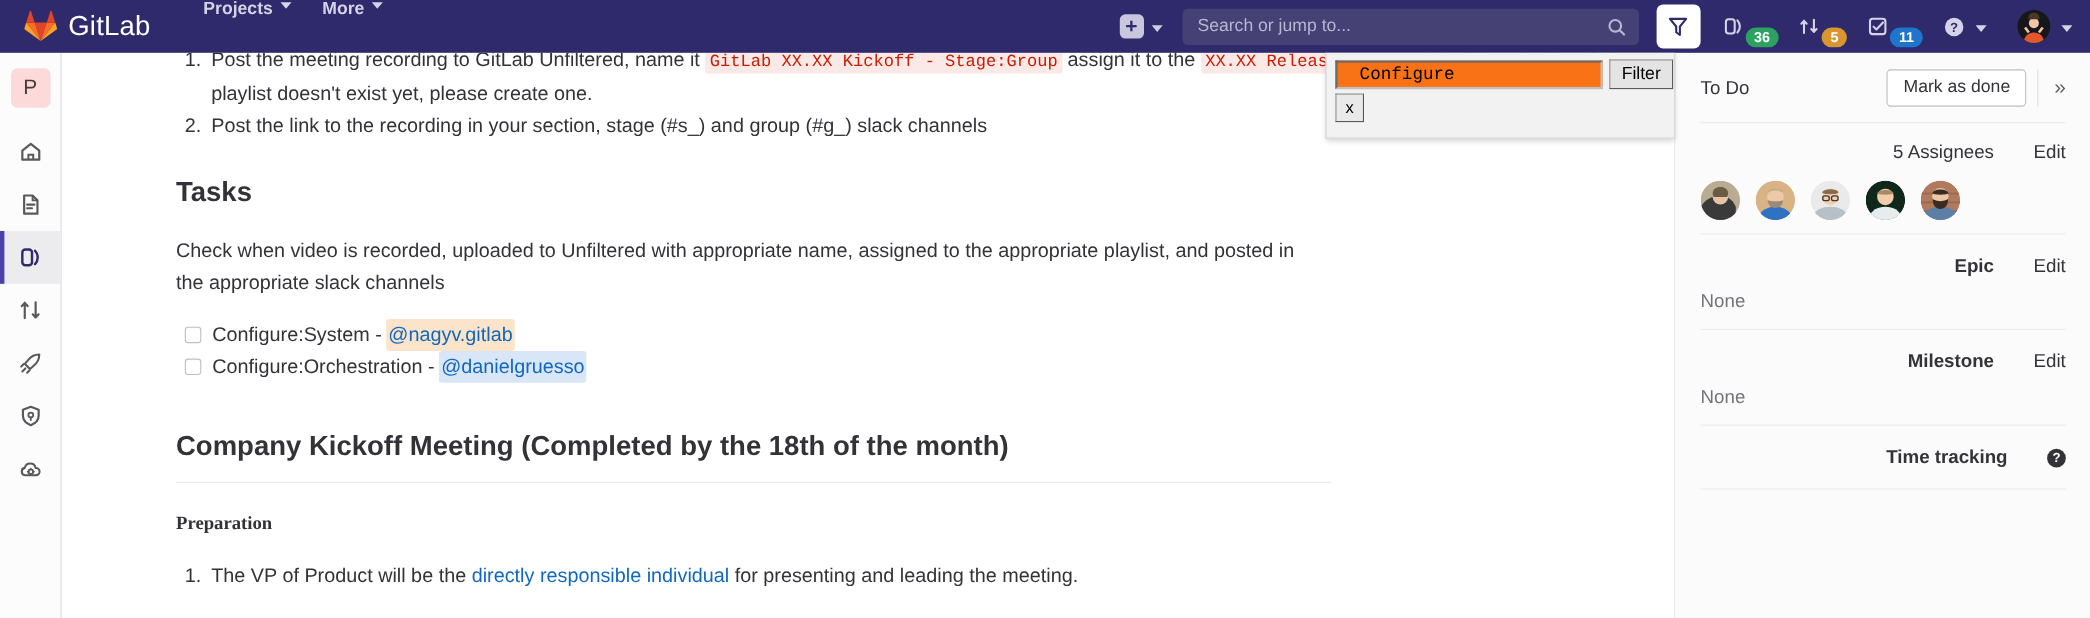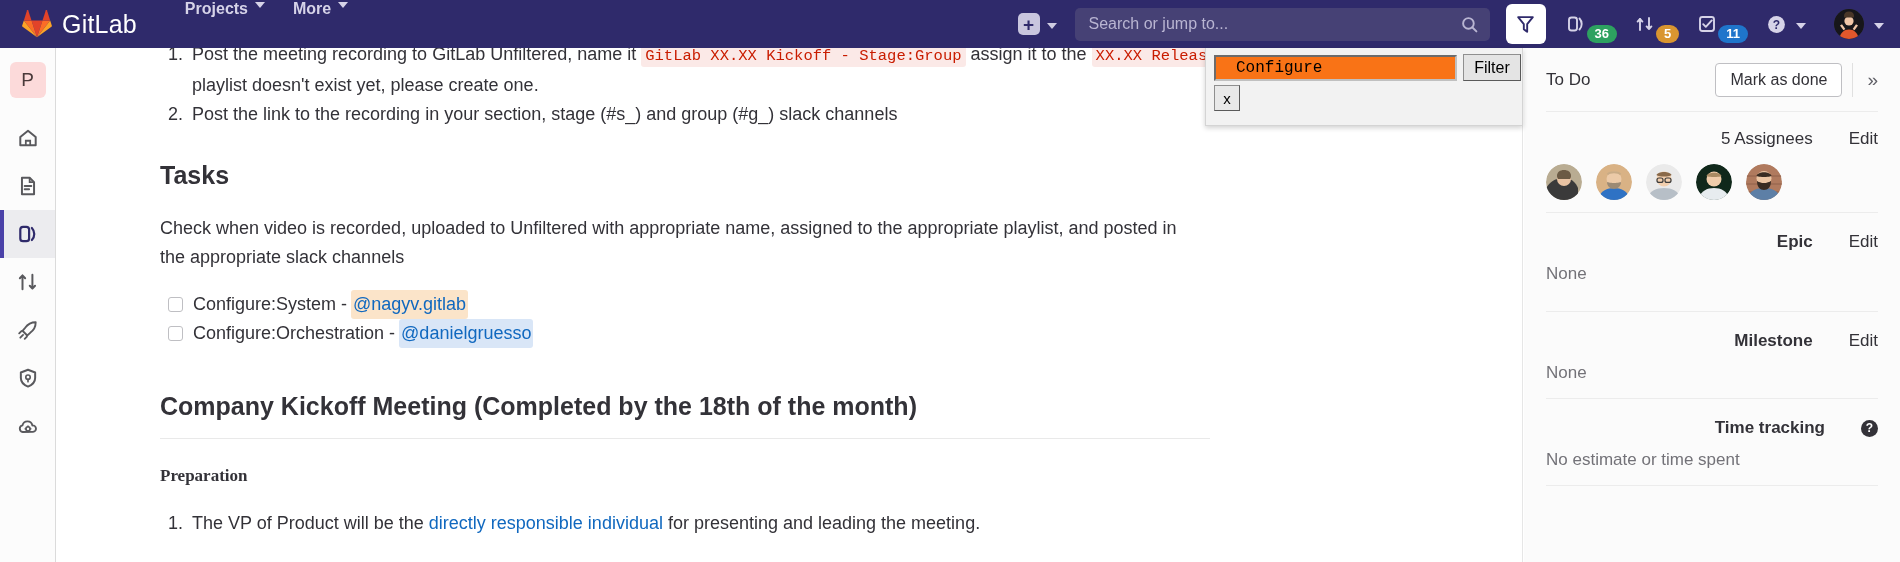--- a/index.html
+++ b/index.html
@@ -510,37 +510,36 @@
           <path d="M0 12h36M0 20h36M0 28h36" stroke="#9a6951" stroke-width="1.6"></path>
           <path d="M2 33c2-6 8-9 16-9s14 3 16 9v3H2z" fill="#5d7fa6"></path>
           <circle cx="18" cy="14.5" r="7.5" fill="#edc6a4"></circle>
           <path d="M10.5 12c1.5-5 13.5-5 15 0 0 0-2 1-7.5 1s-7.5-1-7.5-1z" fill="#3a2c22"></path>
           <path d="M11 17c0 6 3 9 7 9s7-3 7-9c0 0-3 2-7 2s-7-2-7-2z" fill="#3a2c22"></path>
         </svg>
       </span>
     </div>
   </div>
 
-  <div class="rs-block" style="padding-top:16px;padding-bottom:27px">
+  <div class="rs-block" style="padding-top:16px;padding-bottom:15px">
     <div class="rs-head">
       <span class="rs-title bold">Epic</span>
       <span class="rs-edit">Edit</span>
     </div>
     <div class="rs-value">None</div>
   </div>
 
   <div class="rs-block" style="padding-top:16px;padding-bottom:15px">
     <div class="rs-head">
       <span class="rs-title bold">Milestone</span>
       <span class="rs-edit">Edit</span>
     </div>
     <div class="rs-value">None</div>
   </div>
 
   <div class="rs-block" style="padding-top:16px;padding-bottom:15px">
     <div class="rs-head">
       <span class="rs-title bold">Time tracking</span>
       <span class="help-icon">?</span>
     </div>
-    <div class="rs-value">No estimate or time spent</div>
   </div>
 
 </div>
 
 </body></html>

